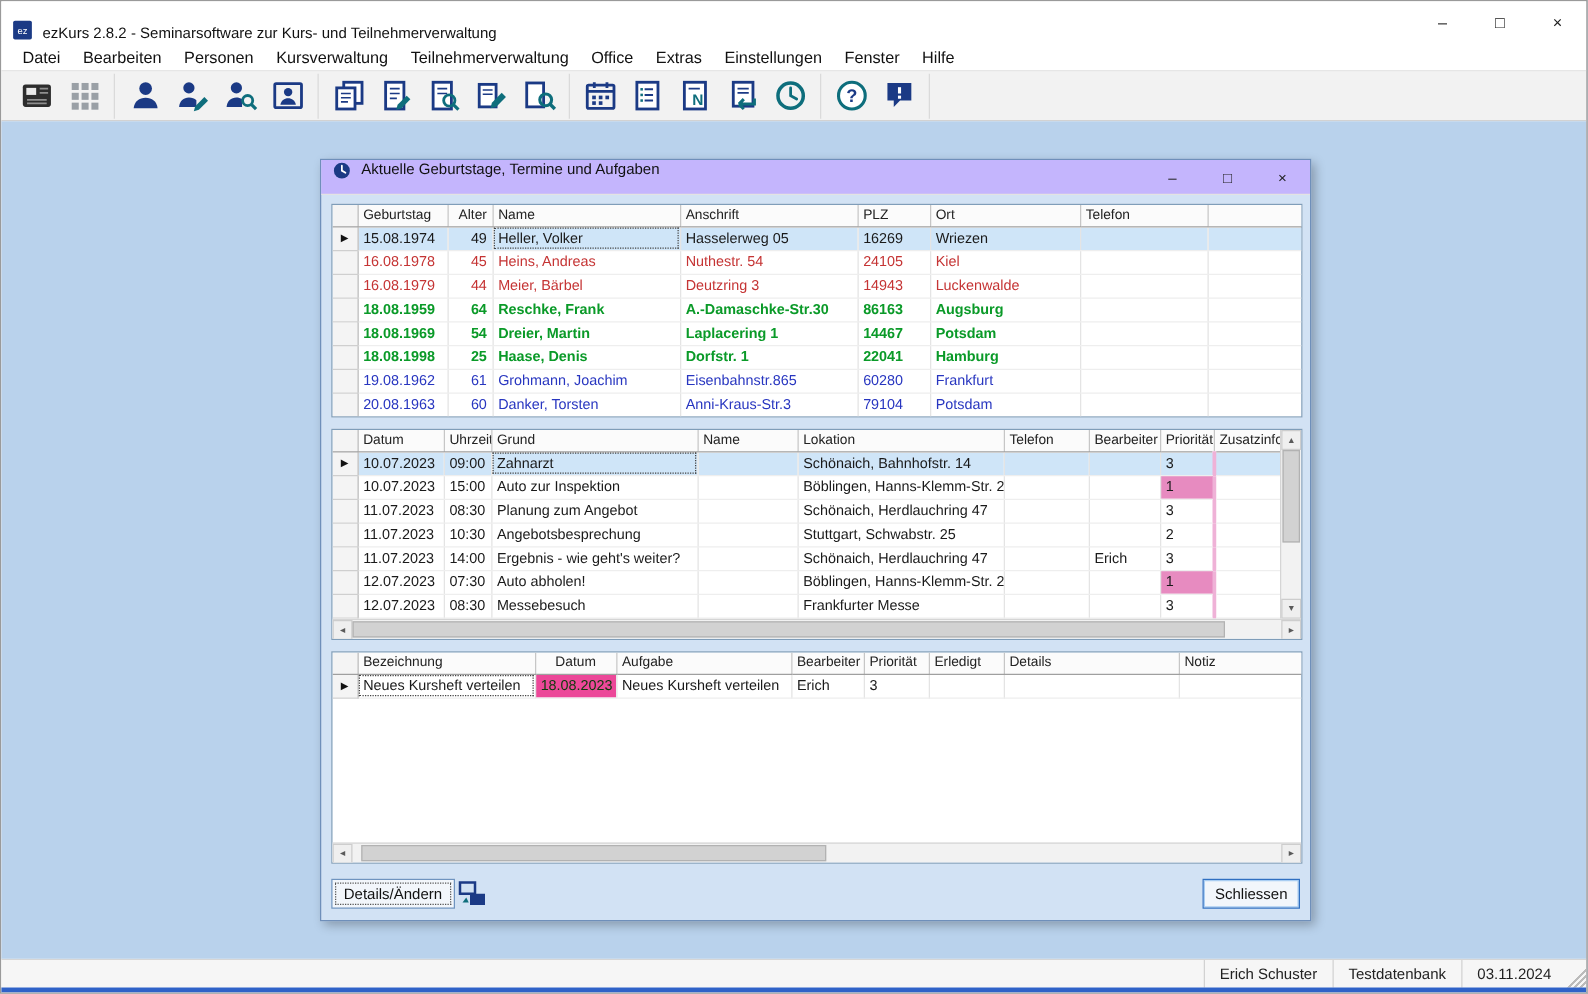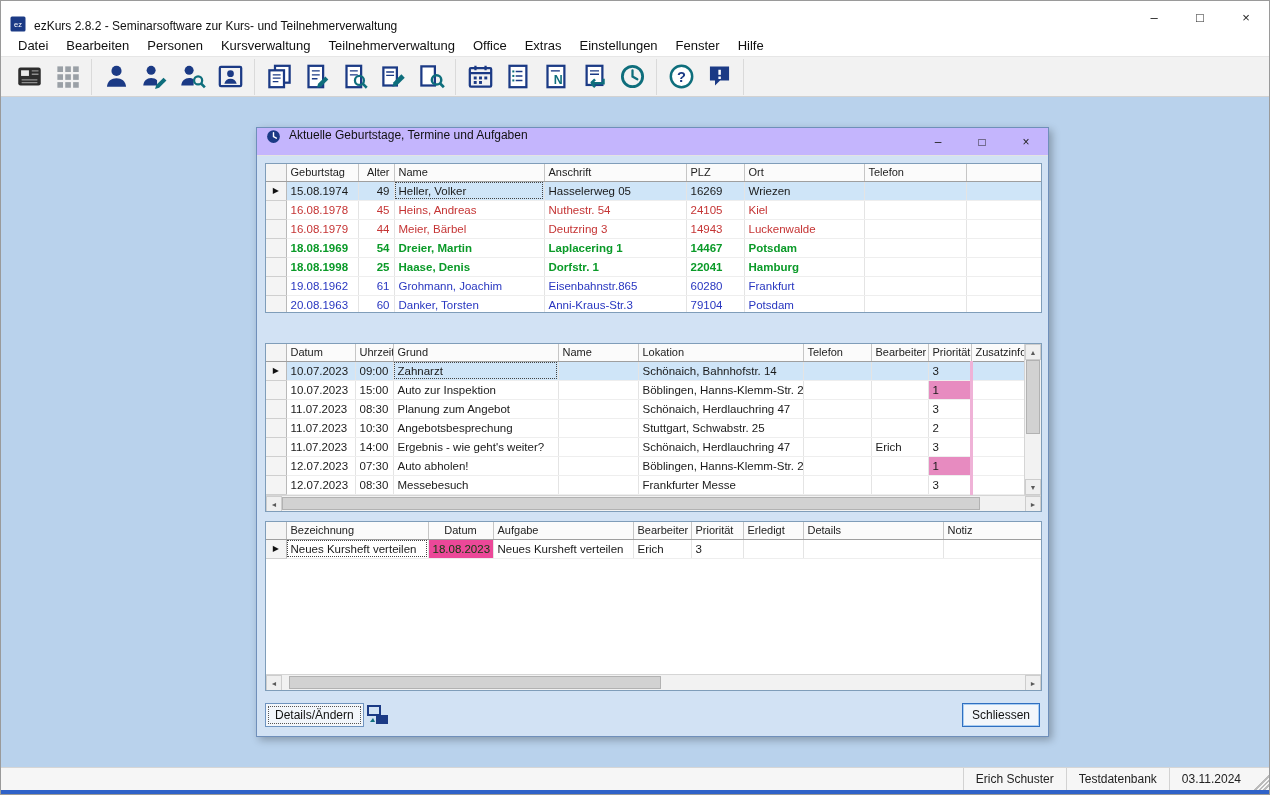--- a/index.html
+++ b/index.html
@@ -28,21 +28,21 @@
   
   .dialog{position:absolute;left:255px;top:30px;width:793px;height:610px;background:#d2e2f4;border:1px solid #6f8fba;box-shadow:3px 3px 8px rgba(0,0,0,.28)}
   .dlg-titlebar{height:28px;background:#c4b5fd;display:flex;align-items:flex-start;padding-left:8px;border-bottom:1px solid #e3e3e3}
   .dlg-title{margin-left:7px;font-size:12px;color:#111}
   .dlg-controls{margin-left:auto;display:flex;height:100%}
   .dlg-btn{width:44px;height:100%;display:flex;align-items:center;justify-content:center;font-size:12px;color:#222}
   .dlg-body{position:relative;height:calc(100% - 28px)}
 
   
   .grid{position:absolute;left:8px;width:777px;background:#fff;border:1px solid #7f9db9;overflow:hidden}
-  .grid1{top:7px;height:150px}
+  .grid1{top:7px;height:171px}
   .grid2{top:187px;height:169px}
   .grid3{top:365px;height:170px}
   .tbl{position:absolute;left:0;top:0;bottom:0;right:0;overflow:hidden}
   .grid2 .tbl{right:17px;bottom:16px}
   .grid3 .tbl{bottom:16px}
   table{border-collapse:collapse;table-layout:fixed;width:100%}
   th{height:17px;font-weight:normal;font-size:11px;color:#222;text-align:left;background:#fbfbfb;border-right:1px solid #c6c6c6;border-bottom:1px solid #9f9f9f;padding:0 4px;white-space:nowrap;overflow:hidden}
   td{height:19px;font-size:11.5px;border-right:1px solid #e4e4e4;border-bottom:1px solid #eee;padding:0 4px;white-space:nowrap;overflow:hidden}
   .selcell{background:#f4f4f4;border-right:1px solid #b9b9b9;border-bottom:1px solid #cfcfcf;text-align:center;font-size:8px;color:#111;padding:0}
   th.selcell{border-bottom:1px solid #9f9f9f}
@@ -348,20 +348,31 @@
                     <td></td>
                   </tr>
                   <tr class="r-red">
                     <td class="selcell"></td>
                     <td class="a-l">16.08.1979</td>
                     <td class="a-r">44</td>
                     <td class="a-l">Meier, Bärbel</td>
                     <td class="a-l">Deutzring 3</td>
                     <td class="a-l">14943</td>
                     <td class="a-l">Luckenwalde</td>
+                    <td class="a-l"></td>
+                    <td></td>
+                  </tr>
+                  <tr class="r-green">
+                    <td class="selcell"></td>
+                    <td class="a-l">18.08.1959</td>
+                    <td class="a-r">64</td>
+                    <td class="a-l">Reschke, Frank</td>
+                    <td class="a-l">A.-Damaschke-Str.30</td>
+                    <td class="a-l">86163</td>
+                    <td class="a-l">Augsburg</td>
                     <td class="a-l"></td>
                     <td></td>
                   </tr>
                   <tr class="r-green">
                     <td class="selcell"></td>
                     <td class="a-l">18.08.1969</td>
                     <td class="a-r">54</td>
                     <td class="a-l">Dreier, Martin</td>
                     <td class="a-l">Laplacering 1</td>
                     <td class="a-l">14467</td>

